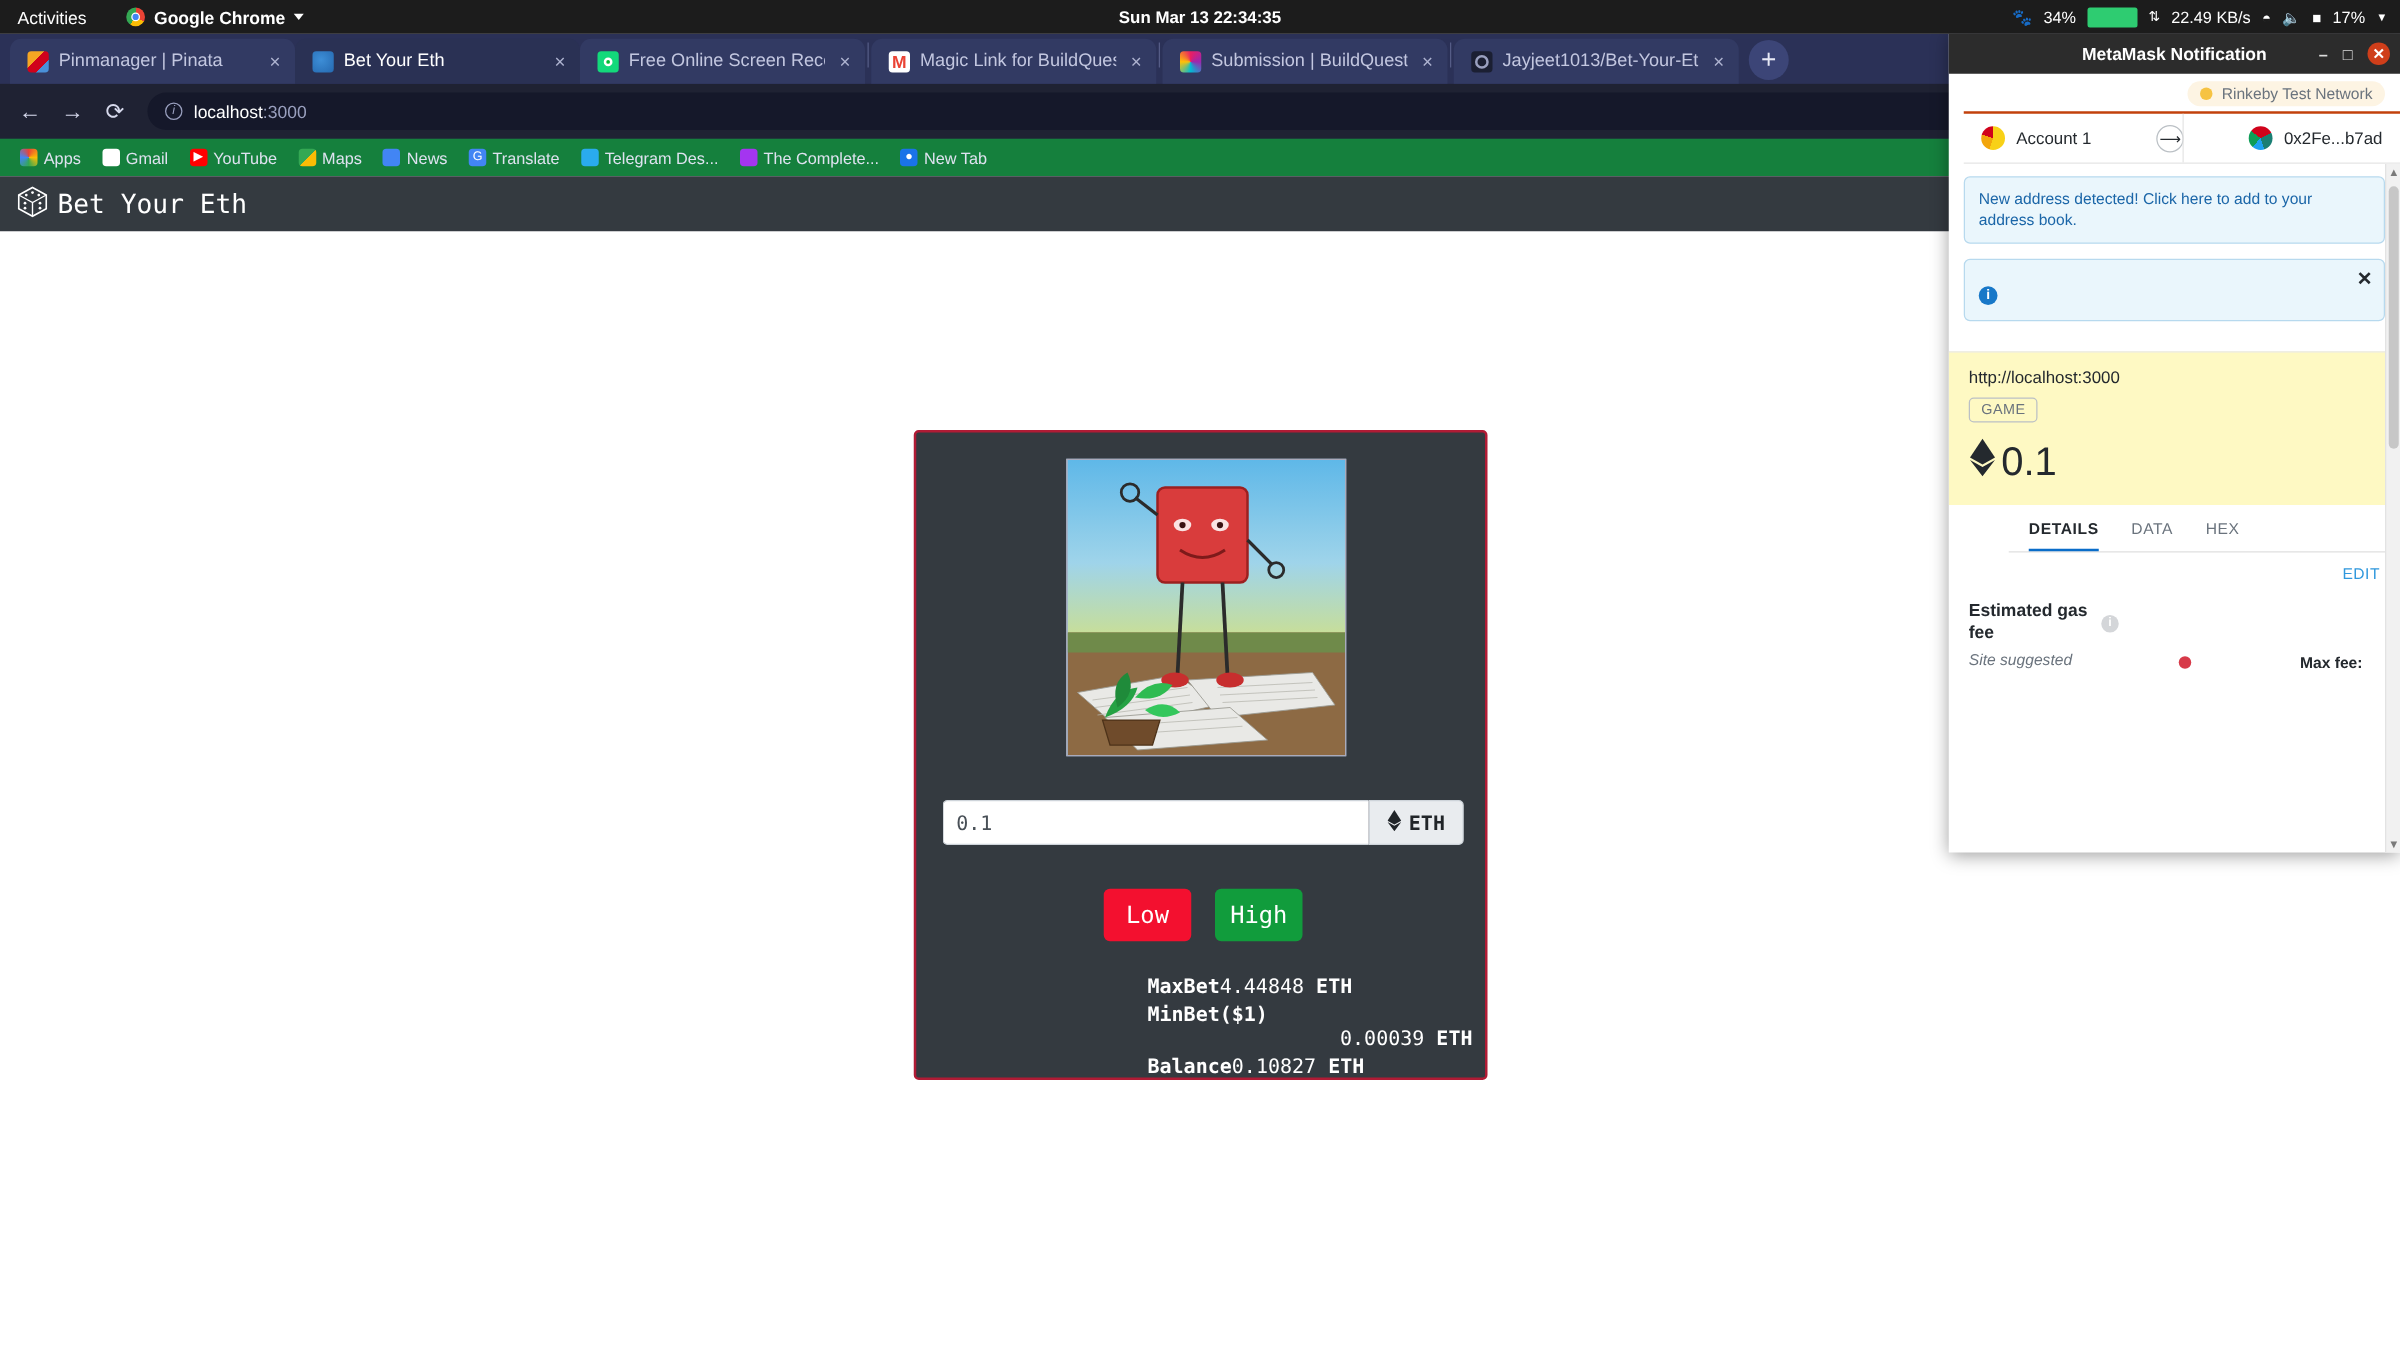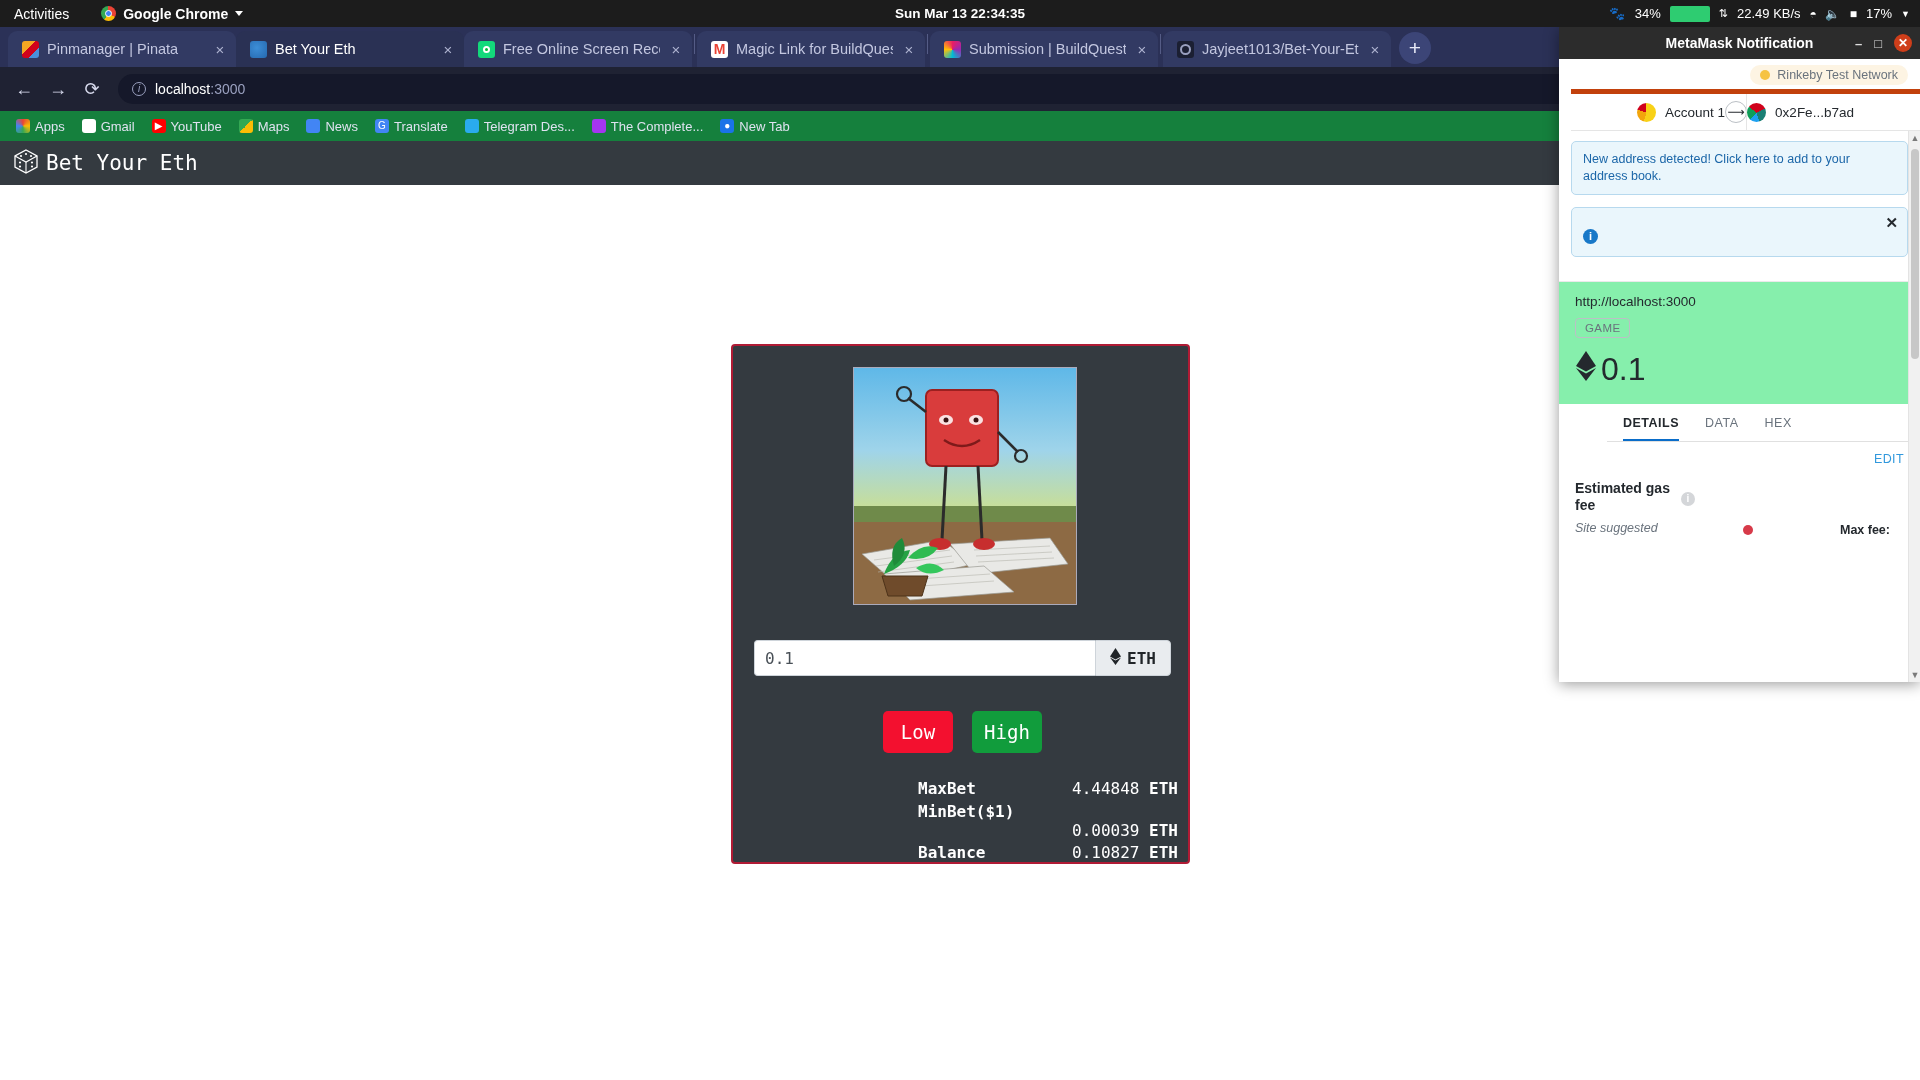--- a/index.html
+++ b/index.html
@@ -175,21 +175,21 @@
   .bet-btn {
     width: 70px; height: 42px; border: none; border-radius: 5px;
     font-family: "DejaVu Sans Mono", monospace; font-size: 19px; color: #ffffff;
   }
   #btn-low { background: #f3102f; }
   #btn-high { background: #119c3c; }
   #stats {
     position: absolute; right: 10px; top: 430px; width: 260px;
     font-family: "DejaVu Sans Mono", monospace; font-size: 16px; color: #ffffff;
   }
-  #stats .row { display: flex; justify-content: space-between; line-height: 26px; }
+  #stats .row { display: flex; line-height: 26px; }
   #stats .lbl { font-weight: 700; white-space: nowrap; }
   #stats .val { font-weight: 400; }
   #stats .val b { font-weight: 700; }
 
   
   #mm {
     position: absolute; left: 1559px; top: 27px;
     width: 361px; height: 655px;
     background: #ffffff;
     box-shadow: 0 2px 14px rgba(0,0,0,.4);
@@ -211,22 +211,22 @@
   #mm-network {
     display: flex; justify-content: flex-end; padding: 6px 12px 4px;
   }
   .net-pill {
     display: flex; align-items: center; gap: 7px;
     background: #fdf4e3; color: #6a737d; font-size: 12.5px;
     border-radius: 12px; padding: 3px 10px;
   }
   .net-dot { width: 10px; height: 10px; border-radius: 50%; background: #f6c343; }
   #mm-accounts {
-    display: flex; align-items: center; justify-content: center;
-    border-top: 5px solid #c2410c; border-bottom: 1px solid #e5e5e5;
+    display: flex; align-items: center; justify-content: space-between;
+    border-top: 2px solid #c2410c; border-bottom: 1px solid #e5e5e5;
     height: 42px; padding: 0 14px; position: relative; margin-left: 12px;
   }
   #mm-accounts .side { display: flex; align-items: center; gap: 9px; font-size: 13.5px; color: #24292e; }
   .idic {
     width: 19px; height: 19px; border-radius: 50%;
     background: conic-gradient(#f8d117 0 55%, #f2a50c 55% 80%, #d0021b 80% 100%);
   }
   .idic2 { background: conic-gradient(#d0021b 0 18%, #1a7f74 18% 45%, #1ea1f0 45% 62%, #0f9d58 62% 85%, #d0021b 85% 100%); }
   .arrow-circle {
     width: 22px; height: 22px; border-radius: 50%; border: 1px solid #bbc0c5;
@@ -249,21 +249,21 @@
   .gas-box .info-i {
     width: 15px; height: 15px; flex: 0 0 15px; border-radius: 50%;
     background: #1878c8; color: #fff; font-size: 11px; font-weight: 700;
     text-align: center; line-height: 15px; margin-top: 11px;
   }
   .gas-box .gtitle { font-size: 12.5px; font-weight: 700; color: #24292e; }
   .gas-box .gdesc { font-size: 12.5px; color: #24292e; line-height: 1.4; margin-top: 1px; }
   .gas-box .glink { font-size: 12.5px; font-weight: 700; color: #0a6dc9; margin-top: 10px; }
   .gas-box .gclose { position: absolute; right: 9px; top: 6px; font-size: 15px; font-weight: 700; color: #24292e; }
 
-  #mm-tx { margin-top: 24px; background: #86efac; border-top: 1px solid #eaeaea; padding: 12px 16px 14px; }
+  #mm-tx { margin-top: 24px; background: #fef9c3; border-top: 1px solid #eaeaea; padding: 12px 16px 14px; }
   #mm-tx .origin { font-size: 13.5px; color: #24292e; }
   #mm-tx .badge {
     display: inline-block; margin-top: 9px;
     border: 1px solid #bbc0c5; border-radius: 4px;
     padding: 3px 9px; font-size: 11.5px; color: #6a737d; letter-spacing: .4px;
   }
   #mm-tx .amount {
     margin-top: 12px; display: flex; align-items: center; gap: 4px;
     font-size: 32px; color: #24292e; font-weight: 400;
   }

